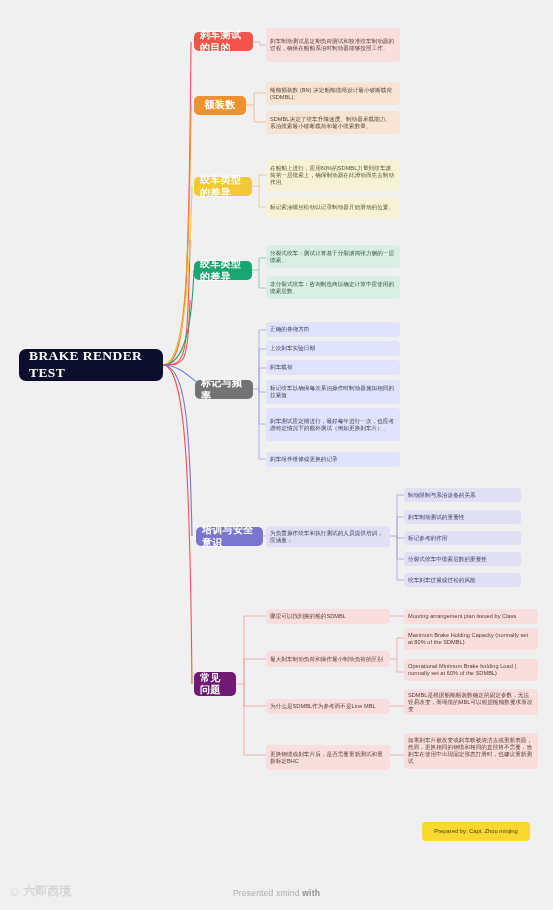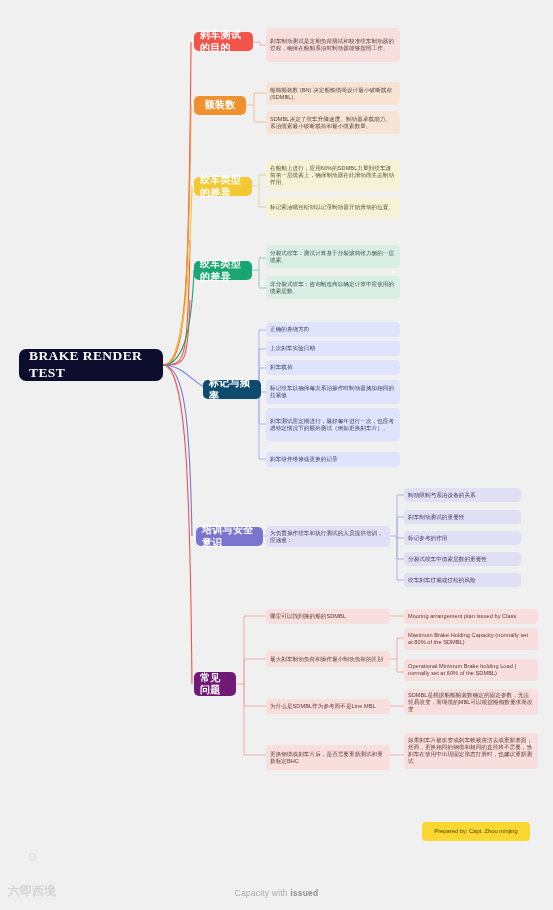--- a/index.html
+++ b/index.html
@@ -50,21 +50,21 @@
     font-size: 10px;
     font-weight: bold;
     justify-content: center;
     padding: 0 6px;
     letter-spacing: 0.3px;
   }
   .b-red    { background: #f35349; }
   .b-orange { background: #f0912f; }
   .b-yellow { background: #f2c935; }
   .b-green  { background: #19a673; }
-  .b-blue   { background: #0c4a6e; margin-left: 8px; }
+  .b-blue   { background: #737373; }
   .b-purple { background: #7a76cf; }
   .b-red2   { background: #701a75; }
 
   
   .leaf {
     border-radius: 4px;
     font-size: 5.6px;
     padding: 3px 4px;
     align-items: center;
     color: #3a3a3a;
@@ -99,23 +99,22 @@
     color: #adadad;
     font-size: 8.5px;
     letter-spacing: 0.2px;
   }
   .wm-right b { color: #8f8f8f; font-weight: bold; }
   .wm-left {
     position: absolute;
     left: 8px; bottom: 10px;
     display: flex;
     align-items: center;
-    gap: 19px;
+    gap: 3px;
     opacity: 0.32;
-    flex-direction: column;
   }
   .wm-left .glyph {
     font-size: 13px;
     color: #9a9a9a;
     font-weight: bold;
     letter-spacing: -1px;
   }
   .wm-left .txt {
     font-size: 12px;
     color: #9a9a9a;
@@ -285,16 +284,16 @@
 
   <div class="node note" style="left:422px; top:822px; width:108px; height:19px;">
     <span>Prepared by: Capt. Zhou minjing</span>
   </div>
 
   <div class="wm-left">
     <span class="glyph">☺</span>
     <span class="txt">六即西境</span>
   </div>
   <div class="wm-right">
-    <span>Capacity with </span><b>issued</b>
+    <span>Presented xmind </span><b>with</b>
   </div>
 
 </div>
 
 </body></html>

